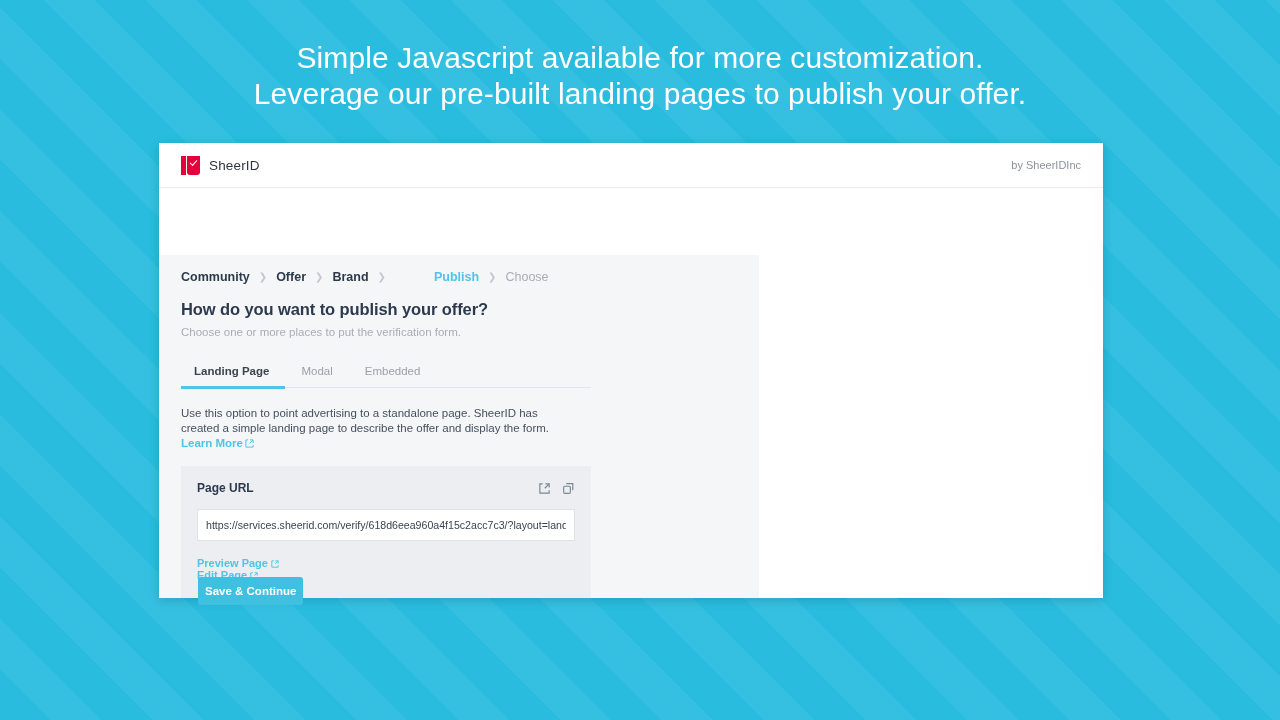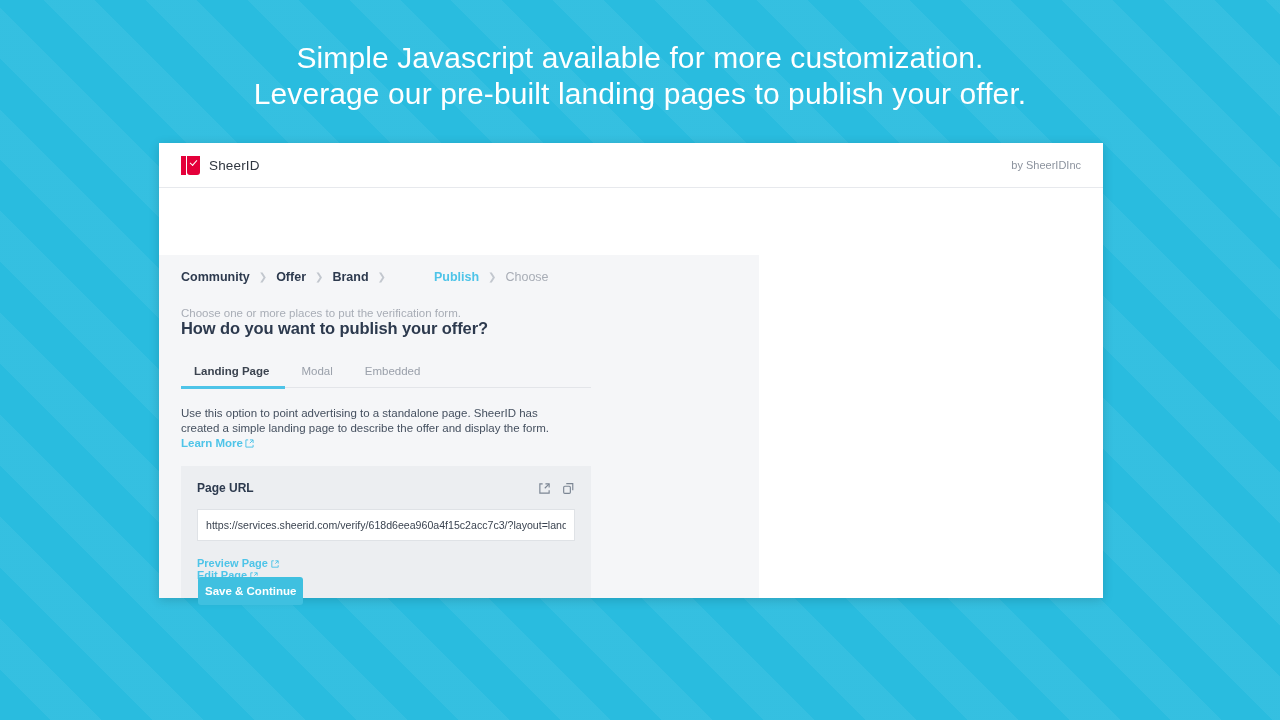--- a/index.html
+++ b/index.html
@@ -370,22 +370,22 @@
           <span class="crumb">Offer</span>
           <span class="sep">❯</span>
           <span class="crumb">Brand</span>
           <span class="sep">❯</span>
           <span class="crumb active">Publish</span>
           <span class="sep">❯</span>
           <span class="crumb muted">Choose</span>
         </div>
 
         <div id="content">
+          <div id="page-title">How do you want to publish your offer?</div>
           <div id="page-sub">Choose one or more places to put the verification form.</div>
-          <div id="page-title">How do you want to publish your offer?</div>
 
           <div id="tabs">
             <div class="tab selected">Landing Page</div>
             <div class="tab">Modal</div>
             <div class="tab">Embedded</div>
           </div>
 
           <div id="desc">
             <span>Use this option to point advertising to a standalone page. SheerID has created a simple landing page to describe the offer and display the form.</span>
             <a class="link" href="#"><span>Learn More</span></a><span class="ext-glyph"><svg width="9" height="9" viewBox="0 0 12 12">

